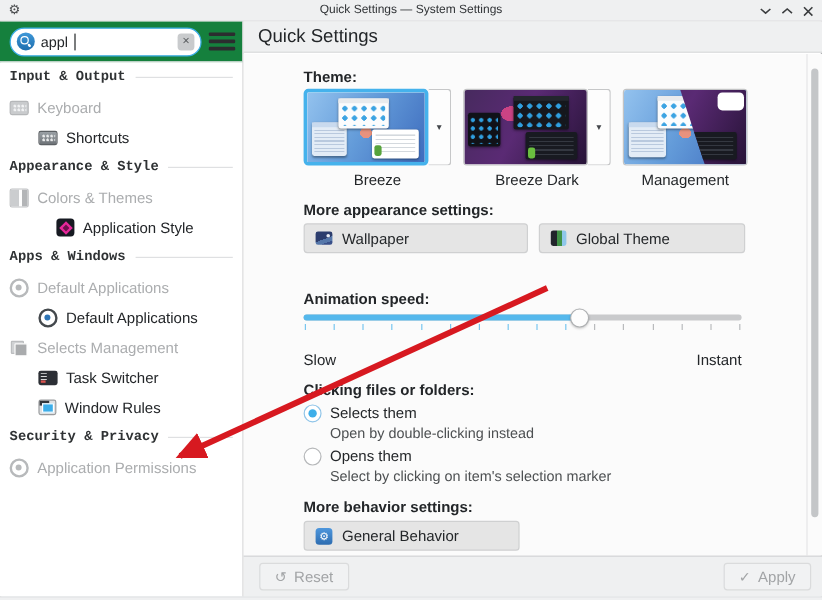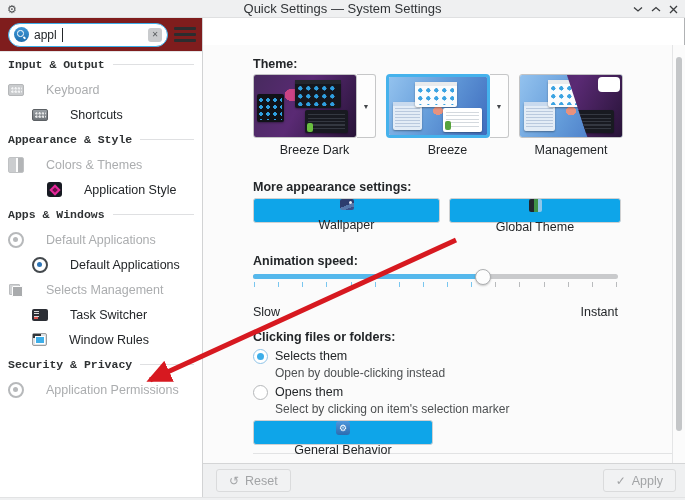--- a/index.html
+++ b/index.html
@@ -4,47 +4,47 @@
 <style>
   * { margin:0; padding:0; box-sizing:border-box; }
   html,body { font-family:"Liberation Sans", sans-serif; background:#888; }
   .window { position:relative; width:685px; height:500px; background:#fff; overflow:hidden;
             box-shadow: inset 0 0 0 1px #b0b2b4; font-size:12.5px; color:#232629; }
 
   
   .titlebar { position:absolute; left:0; top:0; right:0; height:18px; background:#eff0f1;
               border-bottom:1px solid #dfe0e1; display:flex; align-items:center; }
   .tb-gear { position:absolute; left:7px; top:2px; font-size:11px; color:#4a4c4e; line-height:14px; }
-  .tb-title { flex:1; text-align:center; font-size:13px; color:#303336; }
+  .tb-title { flex:1; text-align:center; font-size:10px; color:#303336; }
   .tb-controls { position:absolute; right:6px; top:0; height:18px; display:flex; align-items:center; gap:7px; }
   .tb-btn { width:11px; height:11px; display:flex; align-items:center; justify-content:center; }
 
   
-  .toolbar { position:absolute; left:0; top:18px; width:202px; height:34px; background:#7f1d1d;
+  .toolbar { position:absolute; left:0; top:18px; width:202px; height:34px; background:#15803d;
              border-bottom:1px solid #e4e5e6; display:flex; align-items:center; padding:0 6px 0 8px; gap:6px; }
   .search-field { flex:1; height:24px; background:#fff; border:1px solid #3daee9; border-radius:12px;
                   display:flex; align-items:center; padding:0 5px 0 5px; gap:5px; }
   .si { position:relative; width:15px; height:15px; flex:none; border-radius:50%;
         background:linear-gradient(#3f98d8,#1f6fae); }
   .si::before { content:""; position:absolute; left:3.2px; top:3.2px; width:4.6px; height:4.6px;
                 border:1.4px solid #fff; border-radius:50%; }
   .si::after { content:""; position:absolute; left:9.4px; top:9.6px; width:3.4px; height:1.6px;
                background:#fff; transform:rotate(45deg); border-radius:1px; }
   .search-text { font-size:12px; color:#232629; }
   .caret { width:1px; height:14px; background:#232629; }
   .clear-btn { margin-left:auto; width:14px; height:14px; border-radius:3px; background:#c9cbcd;
                color:#5a5d60; font-size:8px; line-height:14px; text-align:center; flex:none; }
   .hb { width:22px; display:flex; flex-direction:column; gap:3.5px; flex:none; padding:2px 0; }
   .hb i { height:2.6px; background:#2b2d2f; border-radius:1px; }
 
   .sb-list { position:absolute; left:0; top:52px; width:202px; bottom:3px; background:#fff; overflow:hidden; }
   .cat { height:25px; display:flex; align-items:center; padding:0 8px; gap:8px;
          font-size:11.5px; font-weight:bold; color:#2f3234;font-family:Liberation Mono, monospace; }
   .cat::after { content:""; flex:1; height:1px; background:#dfe0e2; }
-  .item { height:25px; display:flex; align-items:center; gap:22px; cursor:default; }
+  .item { height:25px; display:flex; align-items:center; gap:7px; cursor:default; }
   .lv1 { padding-left:8px; } .lv2 { padding-left:32px; } .lv3 { padding-left:47px; }
   .item .ilabel { font-size:12.5px; color:#232629; }
   .item.dis .ilabel { color:#abadaf; }
 
   
   .ic { position:relative; width:16px; height:16px; flex:none; }
   .kb { width:16px; height:12px; background:linear-gradient(#9aa0a5,#6e7378); border-radius:2px; border:1px solid #5c6064; }
   .kb i { position:absolute; inset:2px 1.5px; background-image:radial-gradient(circle at 1.4px 1.4px,#e9eaeb 1px,rgba(0,0,0,0) 1.3px); background-size:3.3px 3.3px; }
   .kb.g { background:#c9cbcd; border-color:#b5b7b9; }
   .kb.g i { background-image:radial-gradient(circle at 1.4px 1.4px,#f3f4f5 1px,rgba(0,0,0,0) 1.3px); }
@@ -115,24 +115,24 @@
   .pwd-doc::before { content:""; position:absolute; left:2px; bottom:1px; width:6px; height:9px; background:#6abf3f; border-radius:2px; z-index:2; }
 
   .auto-dark { position:absolute; inset:0; clip-path:polygon(46% 0,100% 0,100% 100%,66% 100%); }
   .badge { position:absolute; top:2px; right:2px; width:22px; height:15px; background:#fff; border-radius:4px; z-index:3; }
 
   .tdrop { width:19px; height:64px; background:#fdfdfd; border:1px solid #c6c7c8; border-left:none;
            border-radius:0 3px 3px 0; display:flex; align-items:center; justify-content:center; }
   .dicon { font-size:7px; color:#43464a; }
   .tname { text-align:center; font-size:12.5px; margin-top:5px; color:#232629; }
 
-  .m-app-label { margin-top:23px; }
+  .m-app-label { margin-top:11px; }
   .btn-row { display:flex; gap:9px; margin-top:4px; }
-  .btn { height:25px; background:#0ea5e9; border:1px solid #cfd0d1; border-radius:3px;
-         display:flex; align-items:center; gap:8px; padding:0 9px; font-size:12.5px; color:#232629;flex-direction:column; }
+  .btn { height:25px; background:#e5e5e5; border:1px solid #cfd0d1; border-radius:3px;
+         display:flex; align-items:center; gap:8px; padding:0 9px; font-size:12.5px; color:#232629; }
   .w-187{width:187px;} .w-172{width:172px;} .w-180{width:180px;}
   .bic { position:relative; flex:none; }
   .wp { width:14px; height:11px; border-radius:2px; background:linear-gradient(160deg,#2c3d6e 0 55%,#5577aa 55% 78%,#39508a 78%); }
   .wp::after { content:""; position:absolute; right:2px; top:2px; width:3px; height:3px; border-radius:50%; background:#e8ecf4; }
   .gt { width:13px; height:13px; border-radius:2px; background:linear-gradient(90deg,#22252c 0 5px,#3f9146 5px 9px,#8fc7ea 9px); }
   .gbx { width:14px; height:14px; border-radius:3px; background:linear-gradient(#4e97dd,#2d6cb0);
          color:#fff; font-size:9px; line-height:14px; text-align:center; }
 
   .m-anim-label { margin-top:31px; }
   .slider { position:relative; width:365px; height:16px; margin-top:3px; }
@@ -271,57 +271,58 @@
         <span>Security &amp; Privacy</span>
       </div>
     <div class="item dis lv1">
       <span class="ic be g"></span>
       <span class="ilabel">Application Permissions</span>
     </div>
   </div>
 
   <div class="vsep"></div>
 
+  <div class="main-header">Quick Settings</div>
 
   <div class="content">
 
     <div class="flabel m-theme-label">Theme:</div>
     <div class="theme-row">
+      <div class="tcard">
+        <div class="prow">
+          <div class="tprev-outer sel">
+            <div class="tprev tp-breeze">
+                <div class="pw pw-panel"></div>
+                <div class="pw pw-files"></div>
+                <div class="pw pw-doc"></div>
+              </div>
+          </div>
+          <div class="tdrop">
+            <span class="dicon">▼</span>
+          </div>
+        </div>
+        <div class="tname">Breeze</div>
+      </div>
       <div class="tcard">
         <div class="prow">
           <div class="tprev-outer">
             <div class="tprev tp-dark">
                 <div class="pw pwd-panel"></div>
                 <div class="pw pwd-files"></div>
                 <div class="pw pwd-doc"></div>
               </div>
           </div>
           <div class="tdrop">
             <span class="dicon">▼</span>
           </div>
         </div>
         <div class="tname">Breeze Dark</div>
       </div>
       <div class="tcard">
         <div class="prow">
-          <div class="tprev-outer sel">
-            <div class="tprev tp-breeze">
-                <div class="pw pw-panel"></div>
-                <div class="pw pw-files"></div>
-                <div class="pw pw-doc"></div>
-              </div>
-          </div>
-          <div class="tdrop">
-            <span class="dicon">▼</span>
-          </div>
-        </div>
-        <div class="tname">Breeze</div>
-      </div>
-      <div class="tcard">
-        <div class="prow">
           <div class="tprev-outer">
             <div class="tprev tp-breeze">
                 <div class="pw pw-panel"></div>
                 <div class="pw pw-files"></div>
               </div>
             <div class="tprev tp-dark auto-dark">
                 <div class="pw pwd-doc"></div>
               </div>
             <div class="badge"></div>
           </div>
@@ -377,20 +378,21 @@
       <span class="radio on"></span>
       <span>Selects them</span>
     </div>
     <div class="rdesc">Open by double-clicking instead</div>
     <div class="ropt">
       <span class="radio"></span>
       <span>Opens them</span>
     </div>
     <div class="rdesc">Select by clicking on item's selection marker</div>
 
+    <div class="flabel m-beh-label">More behavior settings:</div>
     <div class="btn-row">
       <button class="btn w-180">
         <span class="bic gbx">⚙</span>
         <span>General Behavior</span>
       </button>
     </div>
 
     <div class="sep"></div>
 
     <div class="flabel m-most-label">Most used pages:</div>

